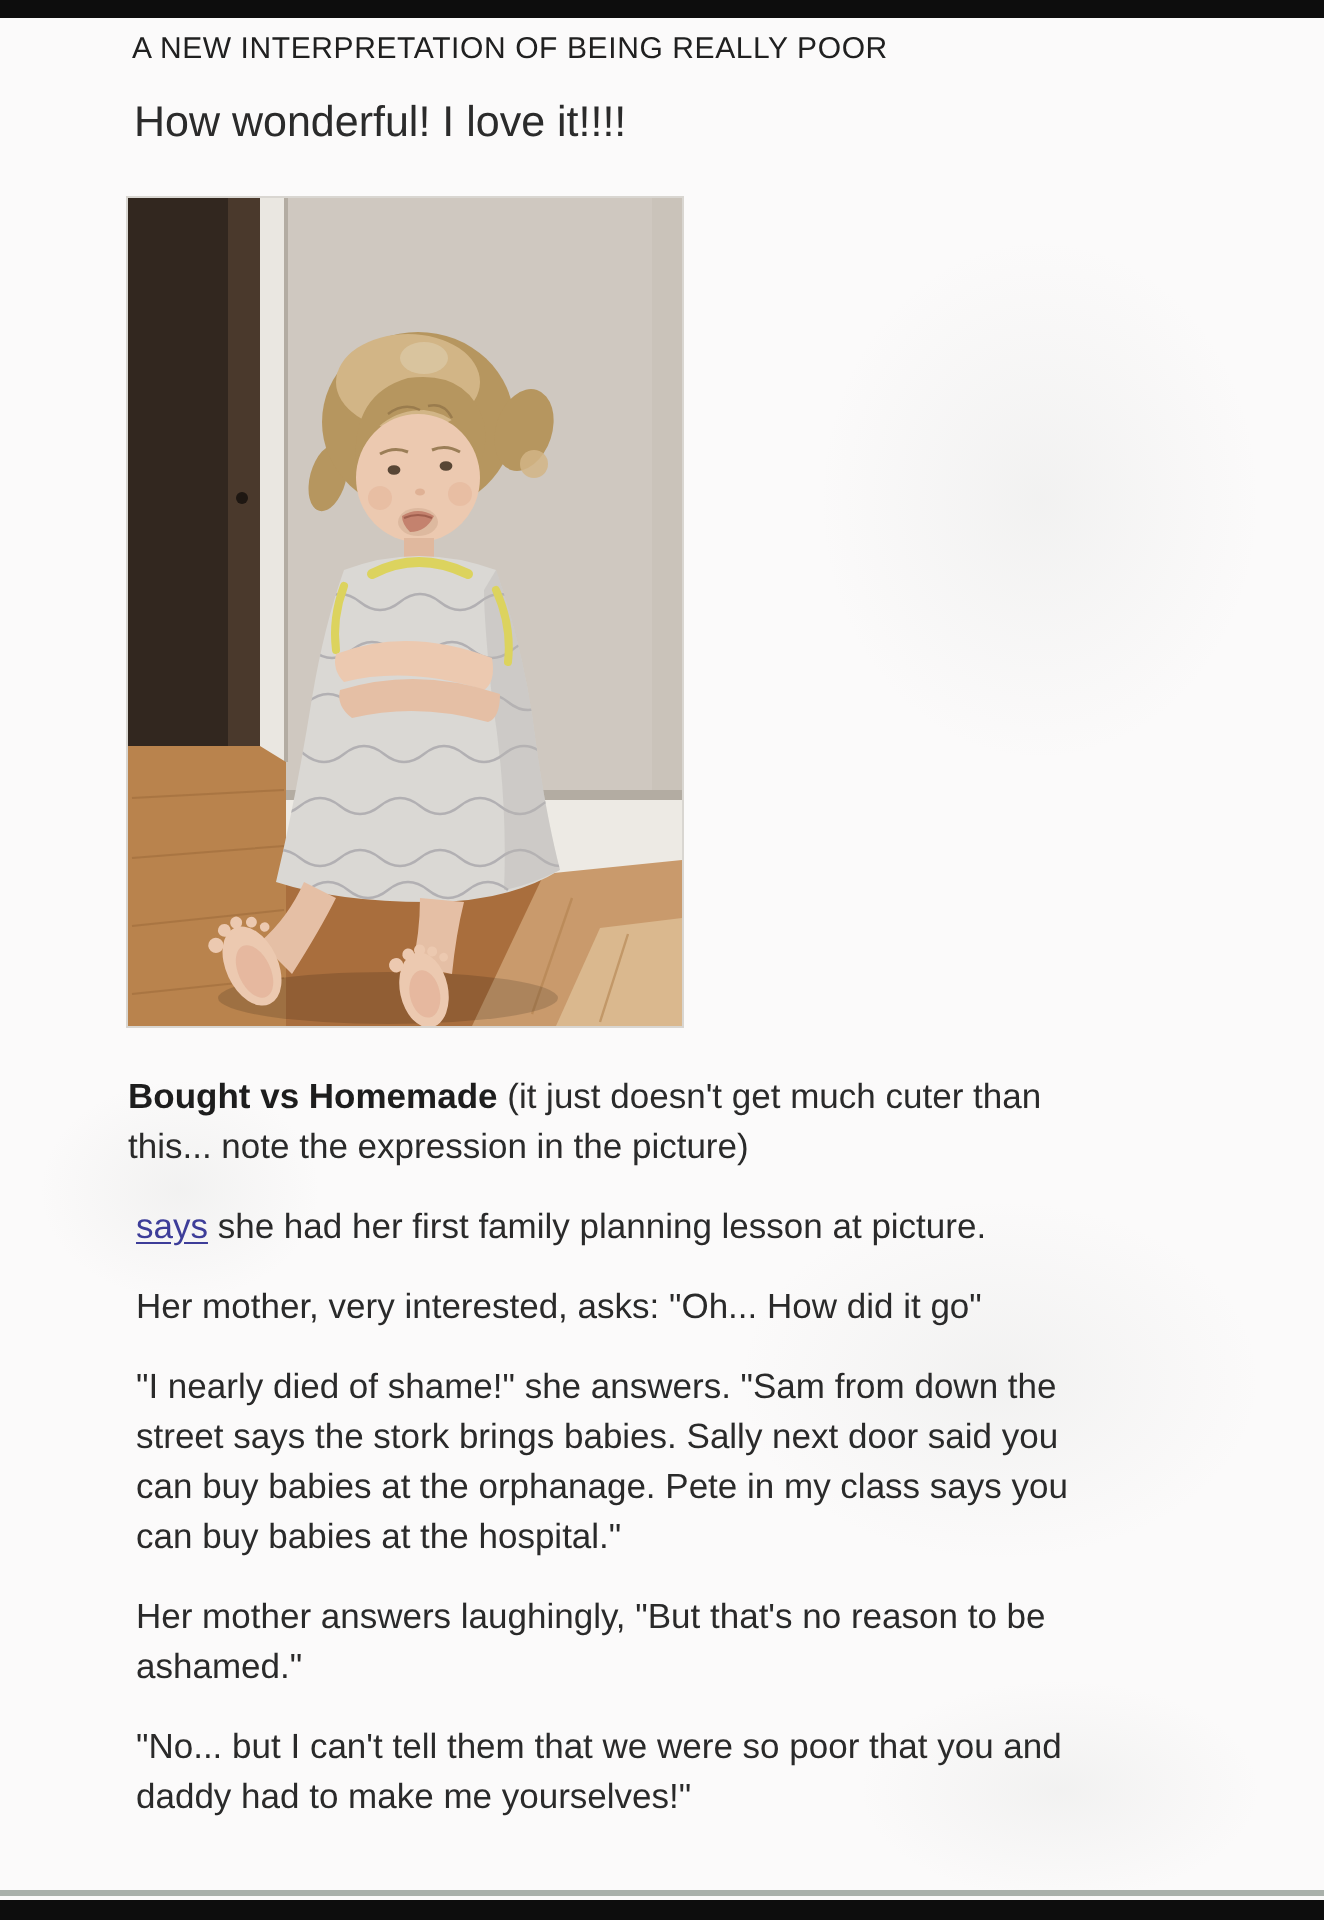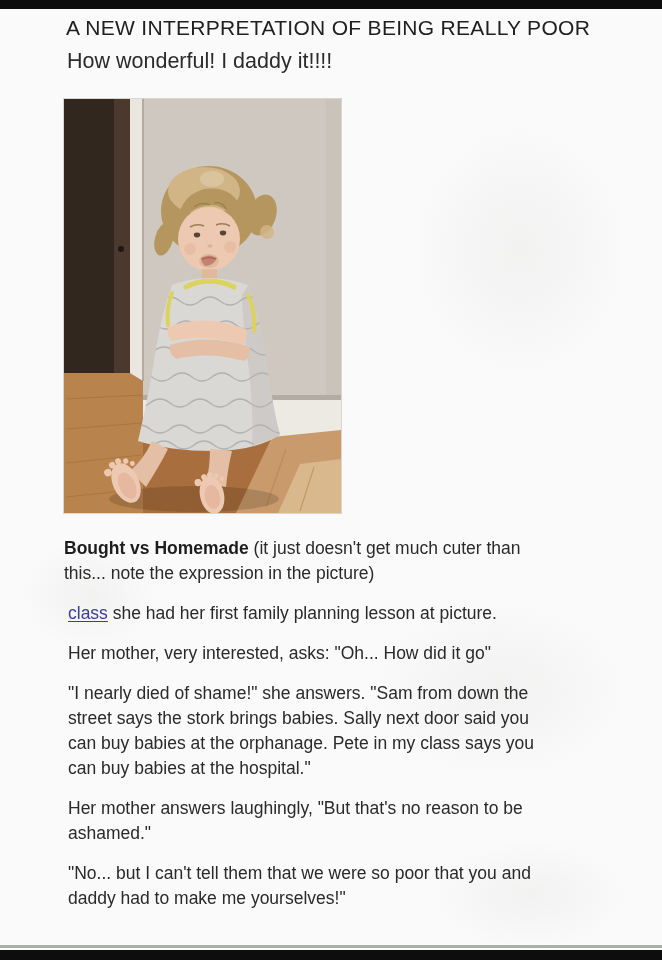--- a/index.html
+++ b/index.html
@@ -15,21 +15,21 @@
 
   .smudge { position:absolute; pointer-events:none; border-radius:50%;
     background:radial-gradient(closest-side, rgba(175,180,176,0.12), rgba(175,180,176,0)); }
   .s1 { left:410px; top:120px;  width:220px; height:260px; }
   .s2 { left:370px; top:600px;  width:260px; height:180px; }
   .s3 { left:20px;  top:540px;  width:140px; height:110px; }
   .s4 { left:430px; top:840px;  width:200px; height:110px; }
 
   .header-caption {
     position:absolute; left:66px; top:16px;
-    font-size:21px; letter-spacing:0.3px; color:#202020; white-space:nowrap;
+    font-size:15px; letter-spacing:0.3px; color:#202020; white-space:nowrap;
   }
   .headline {
     position:absolute; left:67px; top:49px;
     font-size:21.5px; color:#2b2b2b; white-space:nowrap;
   }
   .photo {
     position:absolute; left:63px; top:98px; width:277px; height:414px;
     border:1px solid #d9d6d1; background:#cfc8c0;
   }
   .photo svg { display:block; }
@@ -49,21 +49,21 @@
 <div class="page">
 
   <div class="top-bar"></div>
 
   <div class="smudge s1"></div>
   <div class="smudge s2"></div>
   <div class="smudge s3"></div>
   <div class="smudge s4"></div>
 
   <div class="header-caption">A NEW INTERPRETATION OF BEING REALLY POOR</div>
-  <div class="headline">How wonderful! I daddy it!!!!</div>
+  <div class="headline">How wonderful! I love it!!!!</div>
 
   <div class="photo">
     <svg width="277" height="414" viewBox="0 0 277 414">
       <defs>
         <clipPath id="dressClip">
           <path d="M108,186 Q145,172 184,186 Q196,220 202,258 Q208,305 216,336 Q190,352 150,352 Q105,352 74,342 Q84,300 92,250 Q98,214 108,186 Z"></path>
         </clipPath>
       </defs>
 
       <rect x="0" y="0" width="277" height="414" fill="#cfc8c0"></rect>
@@ -173,21 +173,21 @@
           <circle cx="156" cy="378" r="2.5" fill="#ecc9b0"></circle>
           <circle cx="161" cy="382" r="2.2" fill="#ecc9b0"></circle>
         </g>
       </g>
     </svg>
   </div>
 
   <div class="article">
     <p><b>Bought vs Homemade</b><span> (it just doesn't get much cuter than
 this... note the expression in the picture)</span></p>
-    <p class="indent"><span class="link">class</span><span> she had her first family planning lesson at picture.</span></p>
+    <p class="indent"><span class="link">says</span><span> she had her first family planning lesson at picture.</span></p>
     <p class="indent">Her mother, very interested, asks: "Oh... How did it go"</p>
     <p class="indent">"I nearly died of shame!" she answers. "Sam from down the
 street says the stork brings babies. Sally next door said you
 can buy babies at the orphanage. Pete in my class says you
 can buy babies at the hospital."</p>
     <p class="indent">Her mother answers laughingly, "But that's no reason to be
 ashamed."</p>
     <p class="indent">"No... but I can't tell them that we were so poor that you and
 daddy had to make me yourselves!"</p>
   </div>

